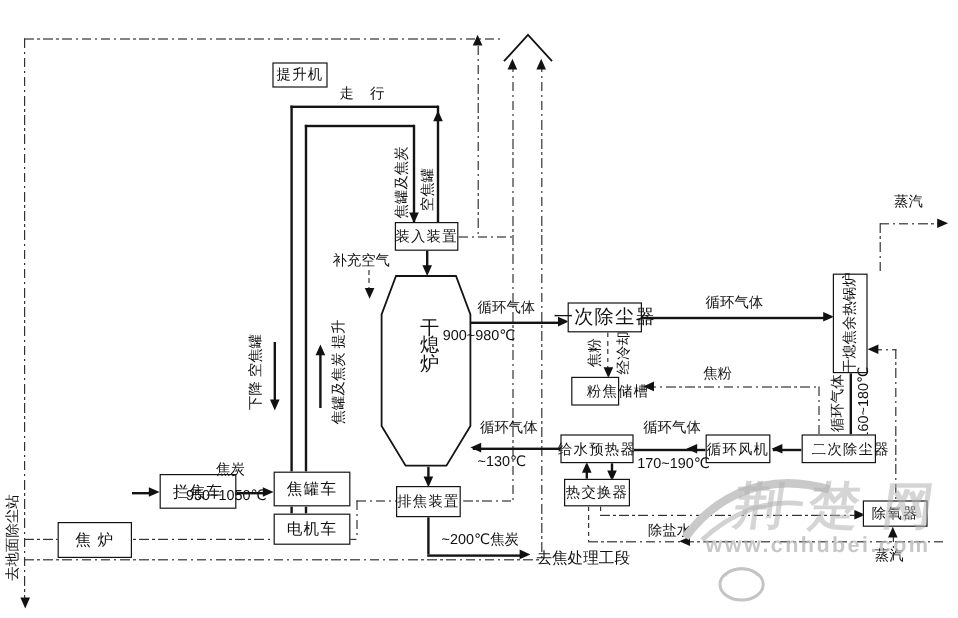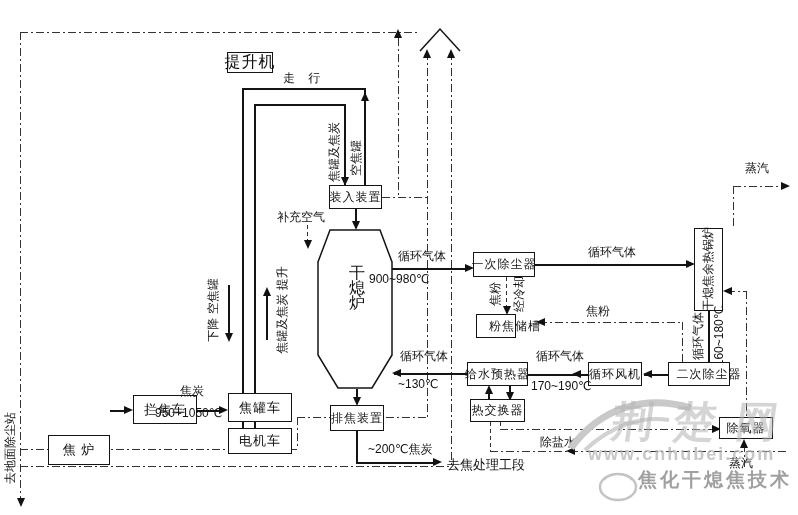--- a/index.html
+++ b/index.html
@@ -82,21 +82,21 @@
   <div class="lv" style="left:254px;top:104px;height:289px;"></div>
   <div class="lv" style="left:242px;top:422px;height:6px;"></div>
   <div class="lv" style="left:254px;top:422px;height:6px;"></div>
 
   <div class="lh" style="left:242px;top:88px;width:123px;"></div>
   <div class="lh" style="left:254px;top:104px;width:91px;"></div>
   <div class="lv" style="left:364px;top:88px;height:97px;"></div>
   <div class="lv" style="left:344px;top:104px;height:81px;"></div>
   <div class="ah au" style="left:361px;top:92px;"></div>
   <div class="ah ad" style="left:341px;top:177px;"></div>
-  <div class="bx" style="left:227px;top:52px;width:46px;height:21px;font-size:16px;">
+  <div class="bx" style="left:227px;top:52px;width:46px;height:21px;font-size:12px;">
       <span>提升机</span>
     </div>
   <div class="hl" style="left:283px;top:70px;letter-spacing:5px;">走 行</div>
 
   <div class="lv" style="left:228px;top:285px;height:50px;"></div>
   <div class="ah ad" style="left:225px;top:333px;"></div>
   <div class="vl" style="left:173px;top:303px;width:80px;">下降  空焦罐</div>
   <div class="lv" style="left:266px;top:290px;height:50px;"></div>
   <div class="ah au" style="left:263px;top:287px;"></div>
   <div class="vl" style="left:230px;top:303px;width:104px;">焦罐及焦炭  提升</div>
@@ -127,21 +127,21 @@
   <div class="lv" style="left:356px;top:431px;height:31px;"></div>
   <div class="lh" style="left:356px;top:462px;width:81px;"></div>
   <div class="ah ar" style="left:433px;top:458px;"></div>
   <div class="hl" style="left:368px;top:441px;">~200℃焦炭</div>
   <div class="hl" style="left:447px;top:456px;font-size:13px;">去焦处理工段</div>
 
   <div class="lh" style="left:392px;top:268px;width:77px;"></div>
   <div class="ah ar" style="left:465px;top:264px;"></div>
   <div class="hl" style="left:398px;top:248px;">循环气体</div>
   <div class="hl" style="left:369px;top:272px;text-align:center;">900~980℃</div>
-  <div class="bx" style="left:473px;top:252px;width:62px;height:25px;font-size:12px;">
+  <div class="bx" style="left:473px;top:252px;width:62px;height:25px;font-size:16px;">
       <span>一次除尘器</span>
     </div>
 
   <div class="lh" style="left:535px;top:264px;width:155px;"></div>
   <div class="ah ar" style="left:686px;top:260px;"></div>
   <div class="hl" style="left:588px;top:244px;">循环气体</div>
 
   <div class="bx" style="left:694px;top:228px;width:29px;height:83px;"></div>
   <div class="vl" style="left:658px;top:262px;width:100px;z-index:4;">干熄焦余热锅炉</div>
 
@@ -219,15 +219,14 @@
   <svg class="wm" style="left:565px;top:386px;" width="130" height="72">
     <path d="M6,62 C35,22 80,8 126,22" stroke="#c9c9c9" stroke-width="7" fill="none"></path>
     <path d="M20,64 C48,38 78,30 104,34" stroke="#d2d2d2" stroke-width="4" fill="none"></path>
   </svg>
   <div class="wm" style="left:612px;top:394px;font-size:42px;letter-spacing:20px;font-weight:bold;color:rgba(178,178,178,0.55);transform:skewX(-8deg);font-family:'Liberation Serif','DejaVu Serif',serif;">荆楚网</div>
   <div class="wm" style="left:588px;top:444px;font-size:18px;letter-spacing:2px;font-weight:bold;color:rgba(180,180,180,0.75);">www.cnhubei.com</div>
   <svg class="wm" style="left:596px;top:468px;" width="44" height="36">
     <ellipse cx="22" cy="19" rx="18" ry="13" stroke="#c4c4c4" stroke-width="2.5" fill="none"></ellipse>
     <path d="M8,12 C14,4 30,4 36,12" stroke="#c4c4c4" stroke-width="2" fill="none"></path>
   </svg>
-  <div class="wm" style="left:638px;top:467px;font-size:19px;letter-spacing:3px;font-weight:bold;color:rgba(150,150,150,0.9);">焦化干熄焦技术</div>
 
 </div>
 
 </body></html>

